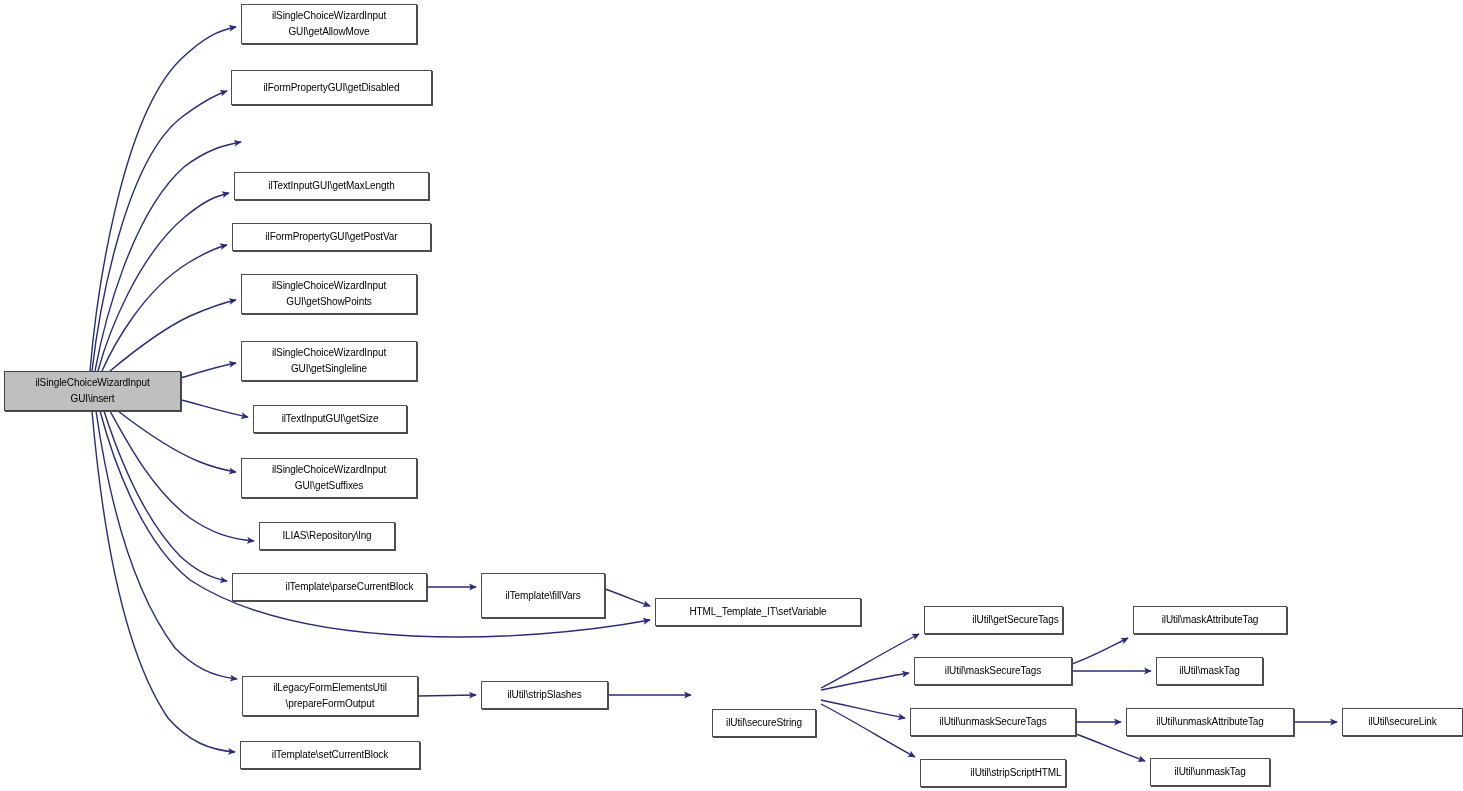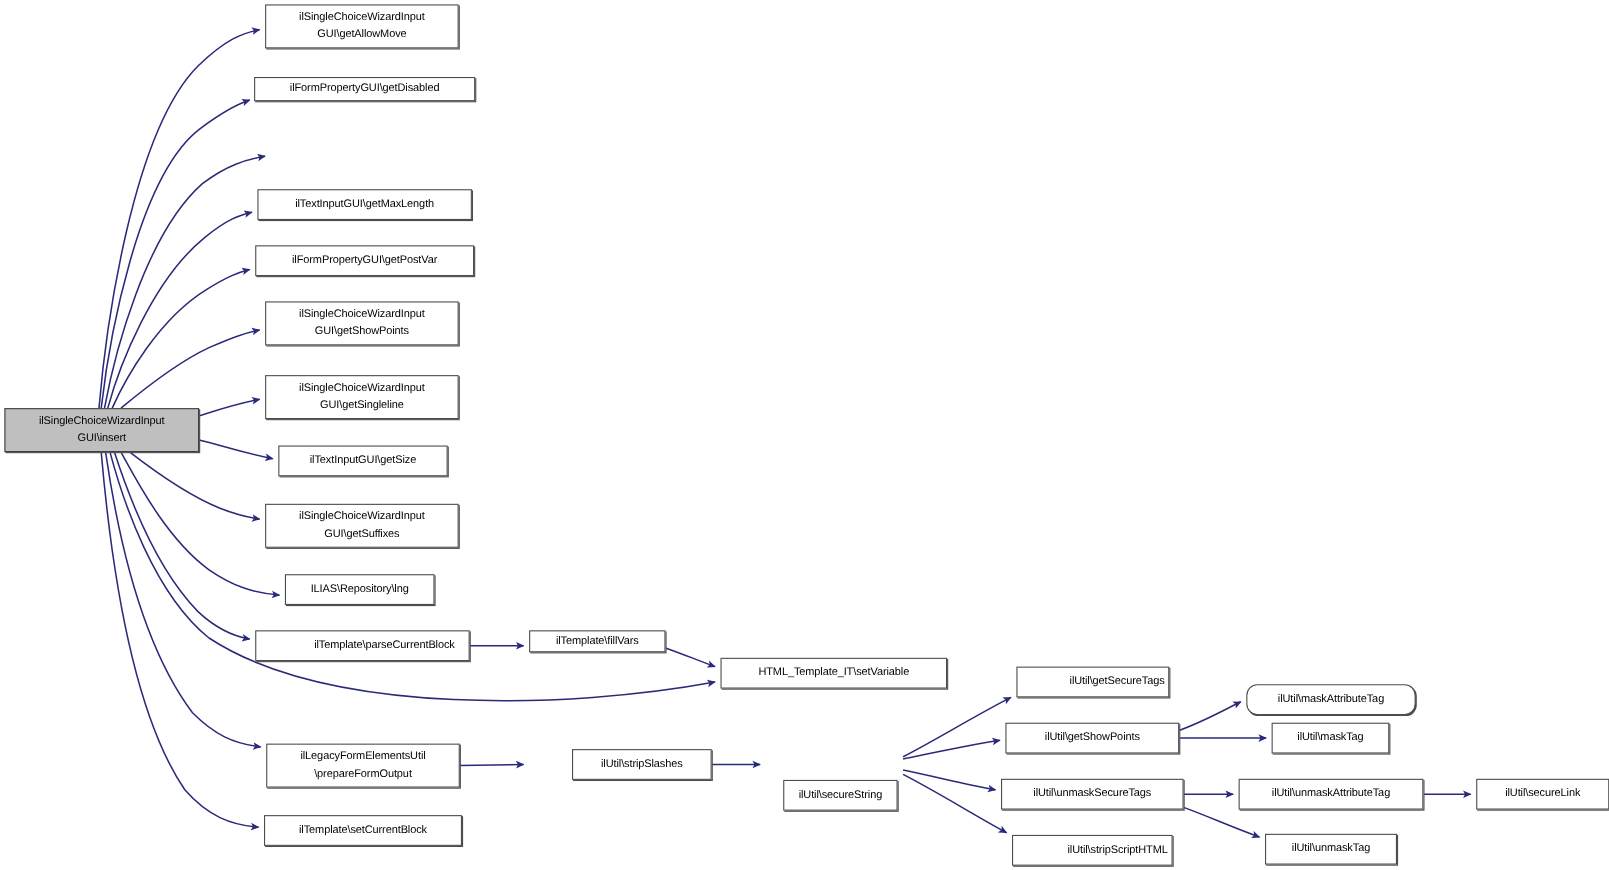--- a/index.html
+++ b/index.html
@@ -67,41 +67,41 @@
       <path d="M 1072,664 C 1092,657 1110,647 1128,638" fill="none" stroke="#2a2a7a" stroke-width="1.4" marker-end="url(#arrow)"></path>
       <path d="M 1072,671 L 1151,671" fill="none" stroke="#2a2a7a" stroke-width="1.4" marker-end="url(#arrow)"></path>
       <path d="M 1076,722 L 1121,722" fill="none" stroke="#2a2a7a" stroke-width="1.4" marker-end="url(#arrow)"></path>
       <path d="M 1076,734 C 1098,742 1120,752 1145,761" fill="none" stroke="#2a2a7a" stroke-width="1.4" marker-end="url(#arrow)"></path>
       <path d="M 1294,722 L 1337,722" fill="none" stroke="#2a2a7a" stroke-width="1.4" marker-end="url(#arrow)"></path>
     </svg>
 <div class="node root" style="left: 4px; top: 371px; width: 177px; height: 40px;"><span>ilSingleChoiceWizardInput
 GUI\insert</span></div>
     <div class="node" style="left: 241px; top: 4px; width: 176px; height: 40px;"><span>ilSingleChoiceWizardInput
 GUI\getAllowMove</span></div>
-    <div class="node" style="left: 231px; top: 70px; width: 201px; height: 22px;"><span>ilFormPropertyGUI\getDisabled</span></div>
+    <div class="node" style="left: 231px; top: 70px; width: 201px; height: 35px;"><span>ilFormPropertyGUI\getDisabled</span></div>
     <div class="node" style="left: 234px; top: 172px; width: 195px; height: 28px;"><span>ilTextInputGUI\getMaxLength</span></div>
     <div class="node" style="left: 232px; top: 223px; width: 199px; height: 28px;"><span>ilFormPropertyGUI\getPostVar</span></div>
     <div class="node" style="left: 241px; top: 274px; width: 176px; height: 40px;"><span>ilSingleChoiceWizardInput
 GUI\getShowPoints</span></div>
     <div class="node" style="left: 241px; top: 341px; width: 176px; height: 40px;"><span>ilSingleChoiceWizardInput
 GUI\getSingleline</span></div>
     <div class="node" style="left: 253px; top: 405px; width: 154px; height: 28px;"><span>ilTextInputGUI\getSize</span></div>
     <div class="node" style="left: 241px; top: 458px; width: 176px; height: 40px;"><span>ilSingleChoiceWizardInput
 GUI\getSuffixes</span></div>
     <div class="node" style="left: 259px; top: 522px; width: 136px; height: 28px;"><span>ILIAS\Repository\lng</span></div>
     <div class="node" style="left: 232px; top: 573px; width: 195px; height: 28px; padding-left: 40px;"><span>ilTemplate\parseCurrentBlock</span></div>
-    <div class="node" style="left: 481px; top: 573px; width: 124px; height: 20px;"><span>ilTemplate\fillVars</span></div>
+    <div class="node" style="left: 481px; top: 573px; width: 124px; height: 45px;"><span>ilTemplate\fillVars</span></div>
     <div class="node" style="left: 655px; top: 598px; width: 206px; height: 28px;"><span>HTML_Template_IT\setVariable</span></div>
     <div class="node" style="left: 242px; top: 676px; width: 176px; height: 40px;"><span>ilLegacyFormElementsUtil
 \prepareFormOutput</span></div>
-    <div class="node" style="left: 481px; top: 681px; width: 127px; height: 28px; margin-left: 39px;"><span>ilUtil\stripSlashes</span></div>
+    <div class="node" style="left: 481px; top: 681px; width: 127px; height: 28px;"><span>ilUtil\stripSlashes</span></div>
     <div class="node" style="left: 240px; top: 741px; width: 180px; height: 28px;"><span>ilTemplate\setCurrentBlock</span></div>
     <div class="node" style="left: 712px; top: 681px; width: 104px; height: 28px; margin-top: 28px;"><span>ilUtil\secureString</span></div>
     <div class="node" style="left: 924px; top: 606px; width: 139px; height: 28px; padding-left: 44px;"><span>ilUtil\getSecureTags</span></div>
-    <div class="node" style="left: 914px; top: 657px; width: 158px; height: 28px;"><span>ilUtil\getShowPoints</span></div>
+    <div class="node" style="left: 914px; top: 657px; width: 158px; height: 28px;"><span>ilUtil\maskSecureTags</span></div>
     <div class="node" style="left: 910px; top: 708px; width: 166px; height: 28px;"><span>ilUtil\unmaskSecureTags</span></div>
     <div class="node" style="left: 920px; top: 759px; width: 146px; height: 28px; padding-left: 46px;"><span>ilUtil\stripScriptHTML</span></div>
-    <div class="node" style="left: 1133px; top: 622px; width: 154px; height: 28px; border-radius: 10px;"><span>ilUtil\maskAttributeTag</span></div>
+    <div class="node" style="left: 1133px; top: 606px; width: 154px; height: 28px;"><span>ilUtil\maskAttributeTag</span></div>
     <div class="node" style="left: 1156px; top: 657px; width: 107px; height: 28px;"><span>ilUtil\maskTag</span></div>
     <div class="node" style="left: 1126px; top: 708px; width: 168px; height: 28px;"><span>ilUtil\unmaskAttributeTag</span></div>
     <div class="node" style="left: 1342px; top: 708px; width: 121px; height: 28px; align-items: center;"><span>ilUtil\secureLink</span></div>
     <div class="node" style="left: 1150px; top: 758px; width: 120px; height: 28px;"><span>ilUtil\unmaskTag</span></div>
   </div>
 
 </body></html>

